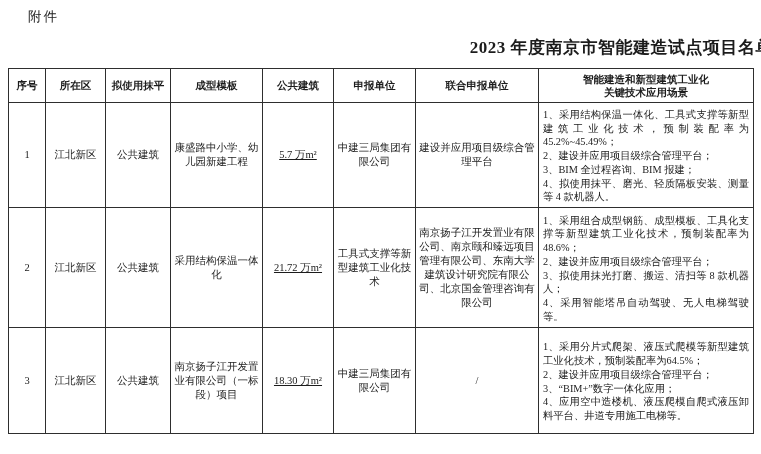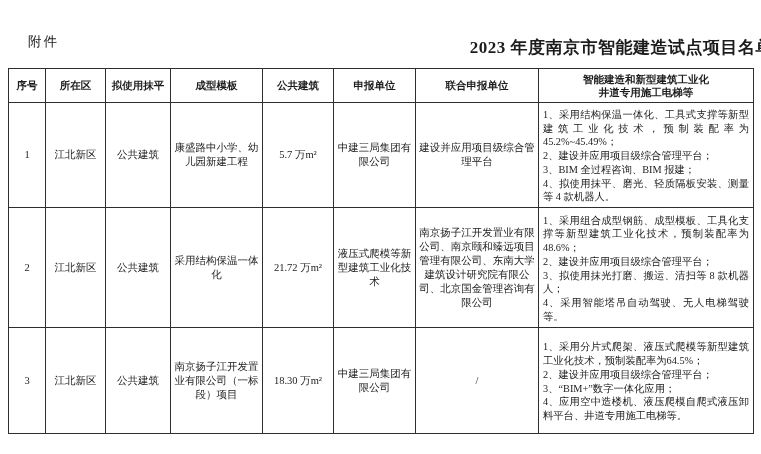--- a/index.html
+++ b/index.html
@@ -5,21 +5,21 @@
   * { margin:0; padding:0; box-sizing:border-box; }
   html,body { width:761px; height:454px; }
   body {
     position:relative;
     background:#ffffff;
     color:#1c1c1c;
     font-family:"Liberation Serif","DejaVu Serif",serif;
   }
   .attachment {
     position:absolute; left:28px; top:8px;
-    font-size:13.5px; letter-spacing:2px;margin-top:25px;
+    font-size:13.5px; letter-spacing:2px;
   }
   .title {
     position:absolute; top:36px; left:12px; width:100%;
     text-align:right; font-size:17px; font-weight:bold;
     letter-spacing:0.5px;
   }
   table.projects {
     position:absolute; left:8px; top:68px;
     width:745px; table-layout:fixed; border-collapse:collapse;
   }
@@ -28,21 +28,21 @@
     font-size:10.5px; line-height:14px;
     text-align:center; vertical-align:middle;
     padding:1px 2px;
     overflow:hidden;
   }
   thead tr { height:34px; }
   thead th { font-weight:bold; white-space:pre-line; line-height:13px; }
   tr.row-0 { height:105px; }
   tr.row-1 { height:120px; }
   tr.row-2 { height:106px; }
-  td.area { white-space:nowrap; }
+  td.area { white-space:nowrap;text-decoration:underline; }
   td.scen {
     text-align:justify;
     white-space:pre-line;
     padding:2px 4px 0 4px;
     line-height:13.7px;
     font-size:10.3px;
   }
 </style>
 </head>
 <body>
@@ -65,21 +65,21 @@
   <thead>
     <tr>
       <th>序号</th>
       <th>所在区</th>
       <th>拟使用抹平</th>
       <th>成型模板</th>
       <th>公共建筑</th>
       <th>申报单位</th>
       <th>联合申报单位</th>
       <th>智能建造和新型建筑工业化
-井道专用施工电梯等</th>
+关键技术应用场景</th>
     </tr>
   </thead>
   <tbody>
     <tr class="row-0">
       <td>1</td>
       <td>江北新区</td>
       <td>公共建筑</td>
       <td>康盛路中小学、幼儿园新建工程</td>
       <td class="area">5.7 万m²</td>
       <td>中建三局集团有限公司</td>
@@ -88,21 +88,21 @@
 2、建设并应用项目级综合管理平台；
 3、BIM 全过程咨询、BIM 报建；
 4、拟使用抹平、磨光、轻质隔板安装、测量等 4 款机器人。</td>
     </tr>
     <tr class="row-1">
       <td>2</td>
       <td>江北新区</td>
       <td>公共建筑</td>
       <td>采用结构保温一体化</td>
       <td class="area">21.72 万m²</td>
-      <td>液压式爬模等新型建筑工业化技术</td>
+      <td>工具式支撑等新型建筑工业化技术</td>
       <td>南京扬子江开发置业有限公司、南京颐和臻远项目管理有限公司、东南大学建筑设计研究院有限公司、北京国金管理咨询有限公司</td>
       <td class="scen">1、采用组合成型钢筋、成型模板、工具化支撑等新型建筑工业化技术，预制装配率为 48.6%；
 2、建设并应用项目级综合管理平台；
 3、拟使用抹光打磨、搬运、清扫等 8 款机器人；
 4、采用智能塔吊自动驾驶、无人电梯驾驶等。</td>
     </tr>
     <tr class="row-2">
       <td>3</td>
       <td>江北新区</td>
       <td>公共建筑</td>

